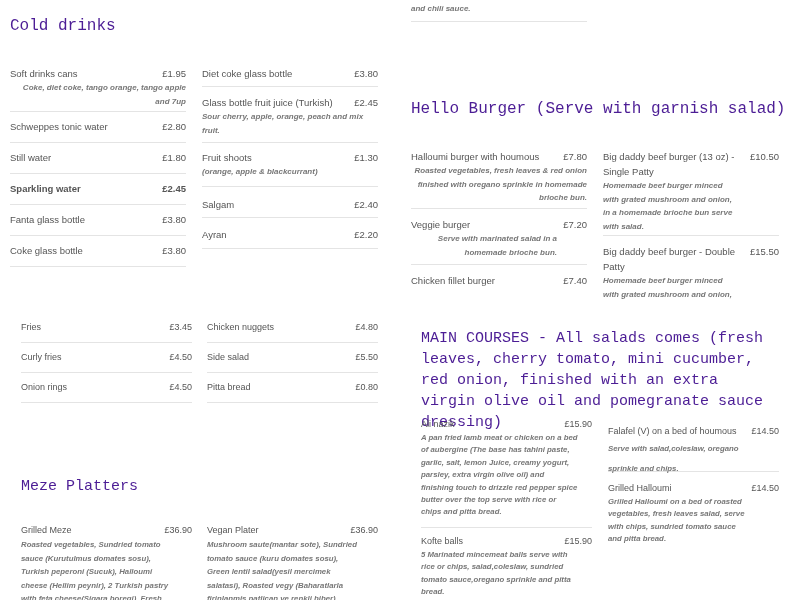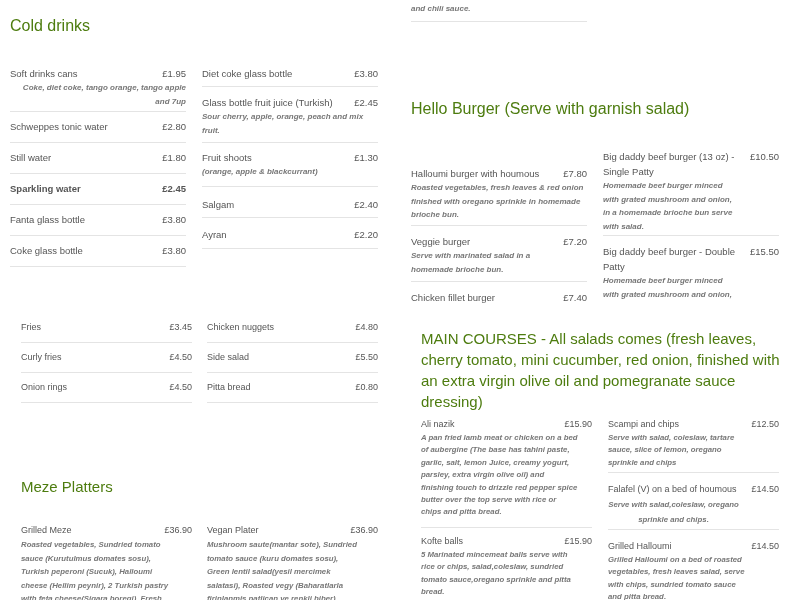--- a/index.html
+++ b/index.html
@@ -1,22 +1,22 @@
 <!DOCTYPE html>
 <html><head>
   <meta charset="utf-8">
   <style>
     * { box-sizing: border-box; margin: 0; padding: 0; }
     html, body { width: 800px; height: 600px; overflow: hidden; background: #ffffff; }
     body { position: relative; font-family: "Liberation Sans", sans-serif; color: #555; }
 
     .section-title {
       position: absolute;
-      font-family: Liberation Sans, sans-serif;
-      color: #4d7c0f;
+      font-family: Liberation Mono, monospace;
+      color: #4c1d95;
       font-weight: normal;
     }
     .col { position: absolute; }
     .item {
       border-bottom: 1px solid #e4e4e4;
       position: relative;
     }
     .item-head { display: flex; justify-content: space-between; align-items: flex-start; }
     .item-name { font-size: 9.5px; color: #555; line-height: 15px; padding-right: 8px; }
     .item-price { font-size: 9.5px; color: #555; line-height: 15px; white-space: nowrap; }
@@ -169,21 +169,21 @@
     <div class="item-head">
         <span class="item-name" style="font-size:9px;">Vegan Plater</span>
         <span class="item-price" style="font-size:9px;">£36.90</span>
       </div>
     <div class="item-desc" style="font-size:7.8px; padding-right:16px;">Mushroom saute(mantar sote), Sundried tomato sauce (kuru domates sosu), Green lentil salad(yesil mercimek salatasi), Roasted vegy (Baharatlarla firinlanmis patlican ve renkli biber),</div>
   </div>
 </div>
 
 <h2 class="section-title" style="left:411px; top:100px; font-size:16px;">Hello Burger (Serve with garnish salad)</h2>
 
-<div class="col cut" style="left:411px; top:164px; width:176px; height:153px;">
+<div class="col cut" style="left:411px; top:147px; width:176px; height:153px;text-align:right;">
   <div class="item" style="height:62px; padding-top:2px;">
     <div class="item-head">
         <span class="item-name">Halloumi burger with houmous</span>
         <span class="item-price">£7.80</span>
       </div>
     <div class="item-desc">Roasted vegetables, fresh leaves &amp; red onion finished with oregano sprinkle in homemade brioche bun.</div>
   </div>
   <div class="item" style="height:56px; padding-top:8px;">
     <div class="item-head">
         <span class="item-name">Veggie burger</span>
@@ -229,33 +229,26 @@
   <div class="item" style="padding-top:6px; border-bottom:none;">
     <div class="item-head">
         <span class="item-name" style="font-size:9px;">Kofte balls</span>
         <span class="item-price" style="font-size:9px;">£15.90</span>
       </div>
     <div class="item-desc" style="font-size:7.8px; line-height:12.4px; padding-right:14px;">5 Marinated mincemeat balls serve with rice or chips, salad,coleslaw, sundried tomato sauce,oregano sprinkle and pitta bread.</div>
   </div>
 </div>
 
 <div class="col cut" style="left:608px; top:415px; width:171px; height:185px;">
-  <div class="item" style="height:58px; padding-top:2px;">
-    <div class="item-head">
-        <span class="item-name" style="font-size:9px;">Scampi and chips</span>
-        <span class="item-price" style="font-size:9px;">£12.50</span>
-      </div>
-    <div class="item-desc" style="font-size:7.8px; line-height:12.4px; padding-right:30px;">Serve with salad, coleslaw, tartare sauce, slice of lemon, oregano sprinkle and chips</div>
-  </div>
   <div class="item" style="height:57px; padding-top:9px;">
     <div class="item-head">
         <span class="item-name" style="font-size:9px;">Falafel (V) on a bed of houmous</span>
         <span class="item-price" style="font-size:9px;">£14.50</span>
       </div>
-    <div class="item-desc" style="font-size:7.8px; line-height:15px; padding-right:40px;text-align:center;">Serve with salad,coleslaw, oregano sprinkle and chips.</div>
+    <div class="item-desc" style="font-size:7.8px; line-height:20px; padding-right:40px;">Serve with salad,coleslaw, oregano sprinkle and chips.</div>
   </div>
   <div class="item" style="padding-top:9px; border-bottom:none;">
     <div class="item-head">
         <span class="item-name" style="font-size:9px;">Grilled Halloumi</span>
         <span class="item-price" style="font-size:9px;">£14.50</span>
       </div>
     <div class="item-desc" style="font-size:7.8px; line-height:12.4px; padding-right:30px;">Grilled Halloumi on a bed of roasted vegetables, fresh leaves salad, serve with chips, sundried tomato sauce and pitta bread.</div>
   </div>
 </div>
 

